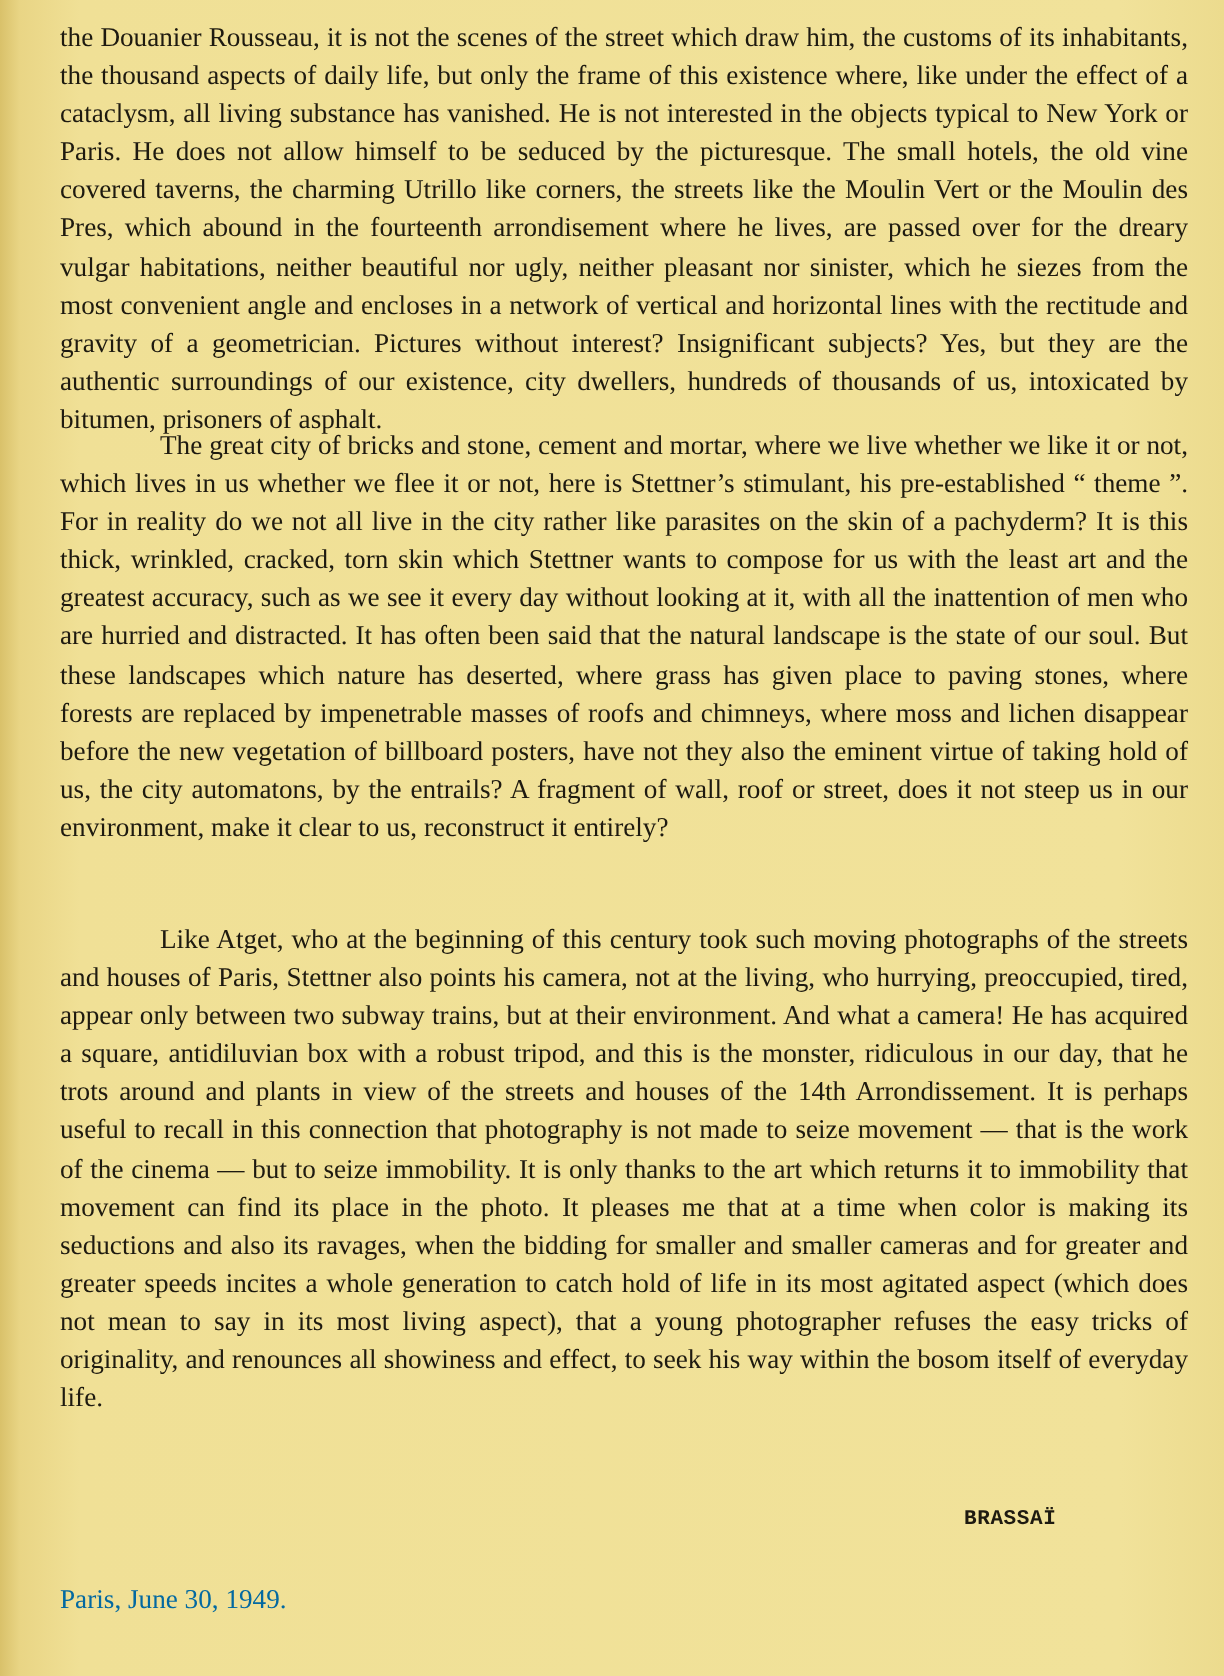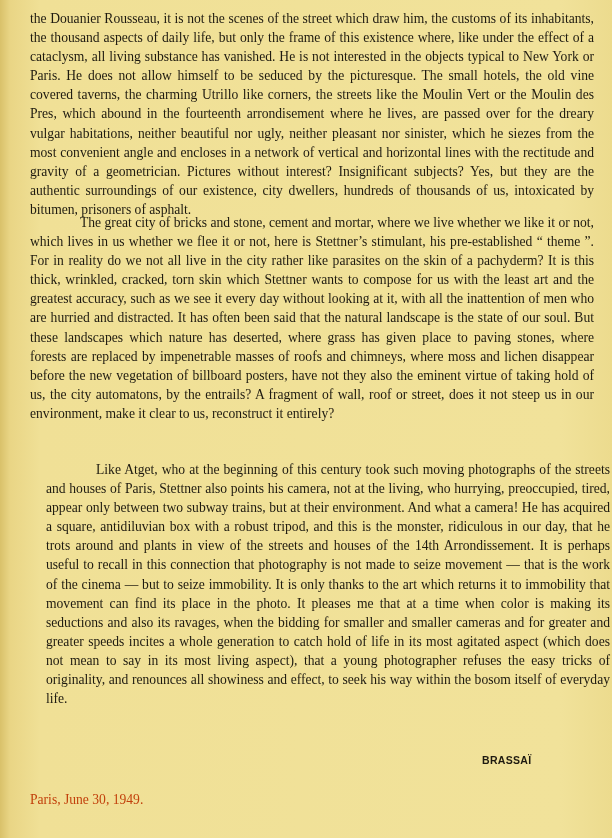--- a/index.html
+++ b/index.html
@@ -12,29 +12,29 @@
     position: relative;
   }
   .page { position: absolute; left: 30px; top: 9px; width: 564px; }
   .para {
     margin: 0; font-size: 13.6px; line-height: 19.1px;
     text-align: justify; text-align-last: left;
   }
   .para.indent { text-indent: 50px; }
   #p1 { position: absolute; top: 0; left: 0; width: 564px; }
   #p2 { position: absolute; top: 204px; left: 0; width: 564px; }
-  #p3 { position: absolute; top: 451px; left: 16px; width: 564px; }
+  #p3 { position: absolute; top: 451px; left: 0; width: 564px; }
   .signature {
     position: absolute; left: 482px; top: 754px;
-    font-family: Liberation Sans, sans-serif; font-weight: bold;
+    font-family: Liberation Mono, monospace; font-weight: bold;
     font-size: 10.5px; letter-spacing: 0.3px; color: #1e1a10;
   }
   .dateline {
     position: absolute; left: 30px; top: 792px;
-    font-size: 13.6px; color: #c2410c;
+    font-size: 13.6px; color: #0369a1;
   }
 </style>
 </head>
 <body>
 
 <div class="page">
   <p id="p1" class="para">the Douanier Rousseau, it is not the scenes of the street which draw him, the customs of its inhabitants, the thousand aspects of daily life, but only the frame of this existence where, like under the effect of a cataclysm, all living substance has vanished.  He is not interested in the objects typical to New York or Paris.  He does not allow himself to be seduced by the picturesque.  The small hotels, the old vine covered taverns, the charming Utrillo like corners, the streets like the Moulin Vert or the Moulin des Pres, which abound in the fourteenth arrondisement where he lives, are passed over for the dreary vulgar habitations, neither beautiful nor ugly, neither pleasant nor sinister, which he siezes from the most convenient angle and encloses in a network of vertical and horizontal lines with the rectitude and gravity of a geometrician. Pictures without interest? Insignificant subjects?  Yes, but they are the authentic surroundings of our existence, city dwellers, hundreds of thousands of us, intoxicated by bitumen, prisoners of asphalt.</p>
   <p id="p2" class="para indent">The great city of bricks and stone, cement and mortar, where we live whether we like it or not, which lives in us whether we flee it or not, here is Stettner’s stimulant, his pre-established “ theme ”.  For in reality do we not all live in the city rather like parasites on the skin of a pachyderm? It is this thick, wrinkled, cracked, torn skin which Stettner wants to compose for us with the least art and the greatest accuracy, such as we see it every day without looking at it, with all the inattention of men who are hurried and distracted.  It has often been said that the natural landscape is the state of our soul. But these landscapes which nature has deserted, where grass has given place to paving stones, where forests are replaced by impenetrable masses of roofs and chimneys, where moss and lichen disappear before the new vegetation of billboard posters, have not they also the eminent virtue of taking hold of us, the city automatons, by the entrails?  A fragment of wall, roof or street, does it not steep us in our environment, make it clear to us, reconstruct it entirely?</p>
   <p id="p3" class="para indent">Like Atget, who at the beginning of this century took such moving photographs of the streets and houses of Paris, Stettner also points his camera, not at the living, who hurrying, preoccupied, tired, appear only between two subway trains, but at their environment.  And what a camera!  He has acquired a square, antidiluvian box with a robust tripod, and this is the monster, ridiculous in our day, that he trots around and plants in view of the streets and houses of the 14th Arrondissement.  It is perhaps useful to recall in this connection that photography is not made to seize movement — that is the work of the cinema — but to seize immobility.  It is only thanks to the art which returns it to immobility that movement can find its place in the photo.  It pleases me that at a time when color is making its seductions and also its ravages, when the bidding for smaller and smaller cameras and for greater and greater speeds incites a whole generation to catch hold of life in its most agitated aspect (which does not mean to say in its most living aspect), that a young photographer refuses the easy tricks of originality, and renounces all showiness and effect, to seek his way within the bosom itself of everyday life.</p>
 </div>

